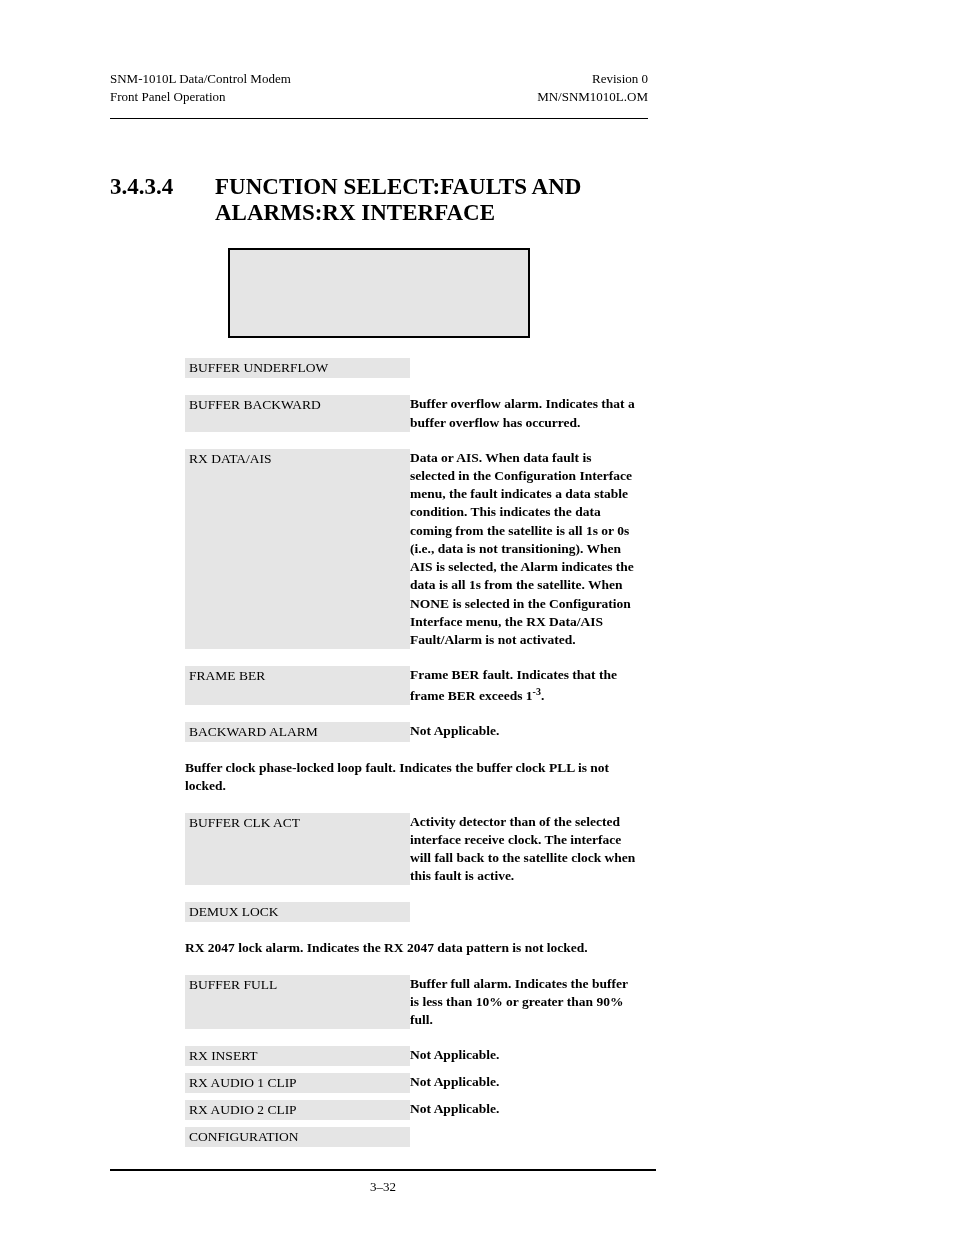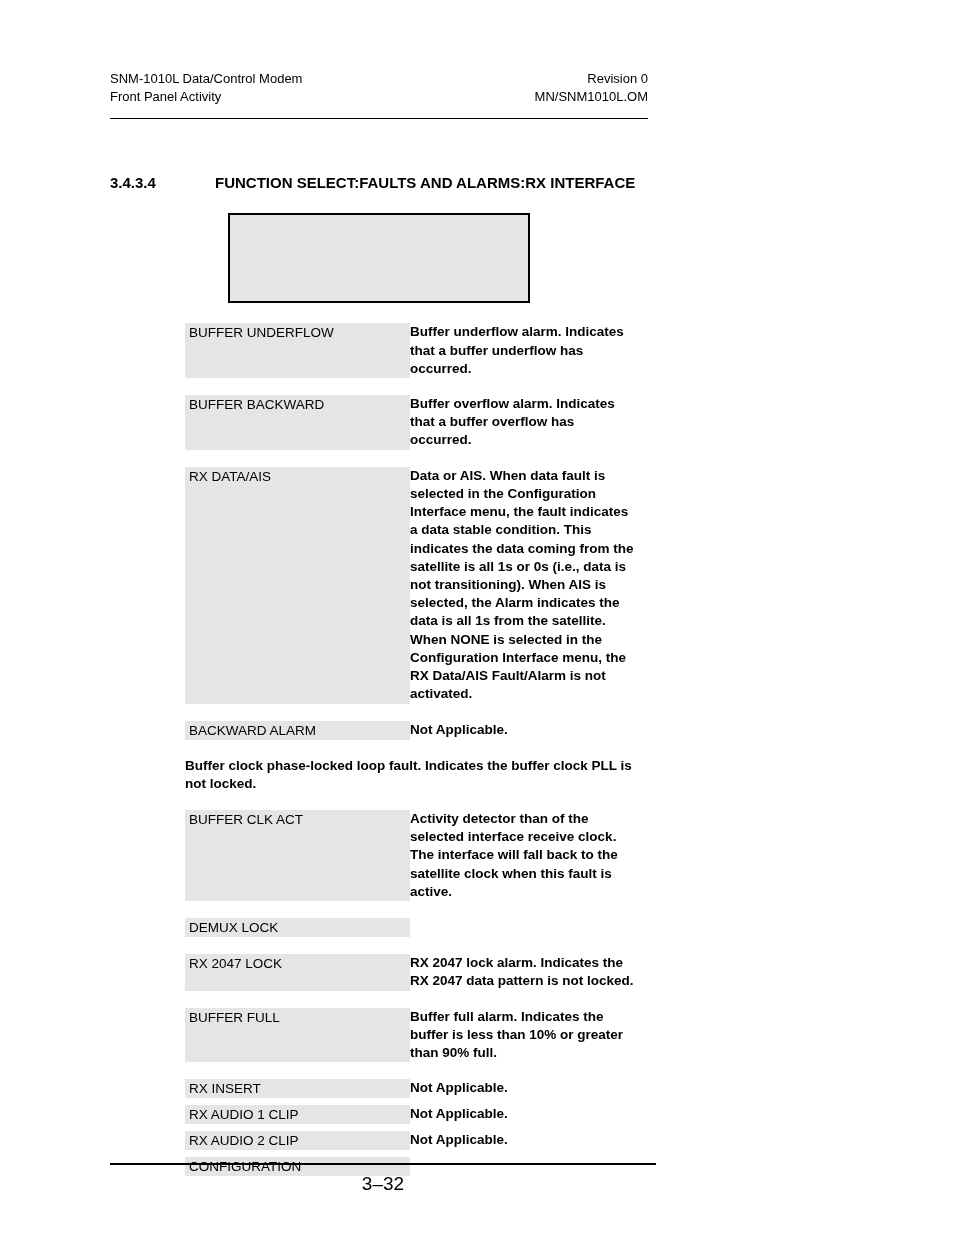--- a/index.html
+++ b/index.html
@@ -8,20 +8,21 @@
       font-family: Arial, Helvetica, sans-serif;
       background: #ffffff;
       color: #000000;
     }
     .page {
       width: 756px;
       height: 1235px;
       box-sizing: border-box;
       padding: 70px 108px 40px 110px;
       position: relative;
+      font-family: Liberation Serif, serif;
     }
     .header {
       display: flex;
       justify-content: space-between;
       font-size: 13px;
       line-height: 1.4;
       margin-bottom: 12px;
     }
     .header-left, .header-right {
       display: flex;
@@ -38,21 +39,21 @@
     .hr-thin {
       border: none;
       border-top: 1px solid #000000;
       margin: 0;
     }
     .hr-spacer {
       height: 55px;
     }
     .section-heading {
       display: flex;
-      font-size: 15px;
+      font-size: 23px;
       font-weight: bold;
       margin-bottom: 22px;
     }
     .section-number {
       width: 105px;
       flex-shrink: 0;
     }
     .figure-box {
       width: 298px;
       height: 86px;
@@ -98,33 +99,33 @@
       top: 1px;
     }
     .footer {
       position: absolute;
       bottom: 40px;
       left: 110px;
       right: 100px;
     }
     .footer-text {
       text-align: center;
-      font-size: 19px;
+      font-size: 13px;
       margin-top: 8px;
     }
   </style>
 </head>
 <body>
 
 <div class="page">
 
   <div class="header">
     <div class="header-left">
       <span>SNM-1010L Data/Control Modem</span>
-      <span>Front Panel Activity</span>
+      <span>Front Panel Operation</span>
     </div>
     <div class="header-right">
       <span>Revision 0</span>
       <span>MN/SNM1010L.OM</span>
     </div>
   </div>
 
   <hr class="hr-thin">
   <div class="hr-spacer"></div>
 
@@ -132,56 +133,58 @@
     <span class="section-number">3.4.3.4</span>
     <span>FUNCTION SELECT:FAULTS AND ALARMS:RX INTERFACE</span>
   </div>
 
   <div class="figure-box"></div>
 
   <div class="table">
 
     <div class="row">
       <div class="label">BUFFER UNDERFLOW</div>
-      <div class="desc">Buffer underflow alarm. Indicates that a buffer underflow has occurred.</div>
     </div>
 
     <div class="row">
       <div class="label">BUFFER BACKWARD</div>
       <div class="desc">Buffer overflow alarm. Indicates that a buffer overflow has occurred.</div>
     </div>
 
     <div class="row">
       <div class="label">RX DATA/AIS</div>
       <div class="desc">
         <div class="desc-block">Data or AIS. When data fault is selected in the Configuration Interface menu, the fault indicates a data stable condition. This indicates the data coming from the satellite is all 1s or 0s (i.e., data is not transitioning). When AIS is selected, the Alarm indicates the data is all 1s from the satellite. When NONE is selected in the Configuration Interface menu, the RX Data/AIS Fault/Alarm is not activated.</div>
       </div>
     </div>
 
+    <div class="row">
+      <div class="label">FRAME BER</div>
+      <div class="desc"><span>Frame BER fault. Indicates that the frame BER exceeds 1</span><span class="sup">-3</span><span>.</span></div>
+    </div>
 
     <div class="row">
       <div class="label">BACKWARD ALARM</div>
       <div class="desc">Not Applicable.</div>
     </div>
 
     <div class="row">
       <div class="desc">Buffer clock phase-locked loop fault. Indicates the buffer clock PLL is not locked.</div>
     </div>
 
     <div class="row">
       <div class="label">BUFFER CLK ACT</div>
       <div class="desc">Activity detector than of the selected interface receive clock. The interface will fall back to the satellite clock when this fault is active.</div>
     </div>
 
     <div class="row">
       <div class="label">DEMUX LOCK</div>
     </div>
 
     <div class="row">
-      <div class="label">RX 2047 LOCK</div>
       <div class="desc">
         <div class="desc-block">RX 2047 lock alarm. Indicates the RX 2047 data pattern is not locked.</div>
       </div>
     </div>
 
     <div class="row">
       <div class="label">BUFFER FULL</div>
       <div class="desc">Buffer full alarm. Indicates the buffer is less than 10% or greater than 90% full.</div>
     </div>
 

